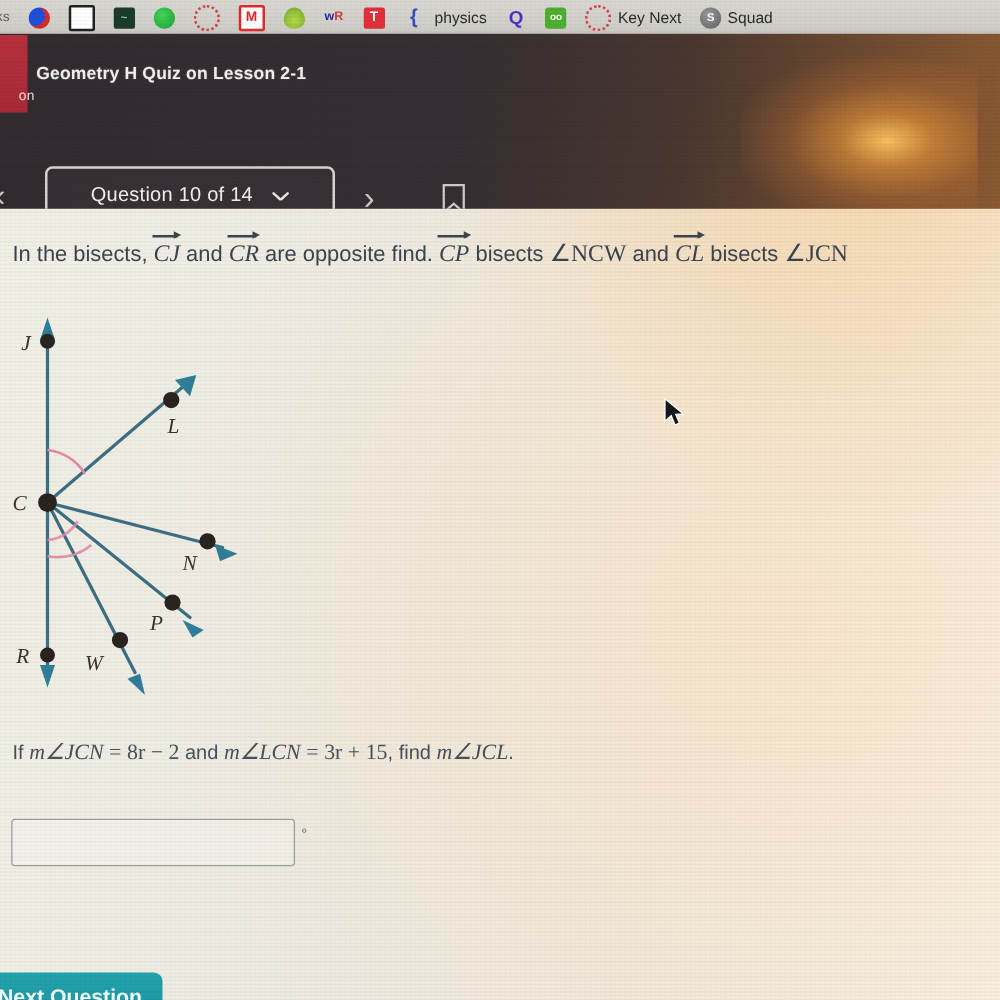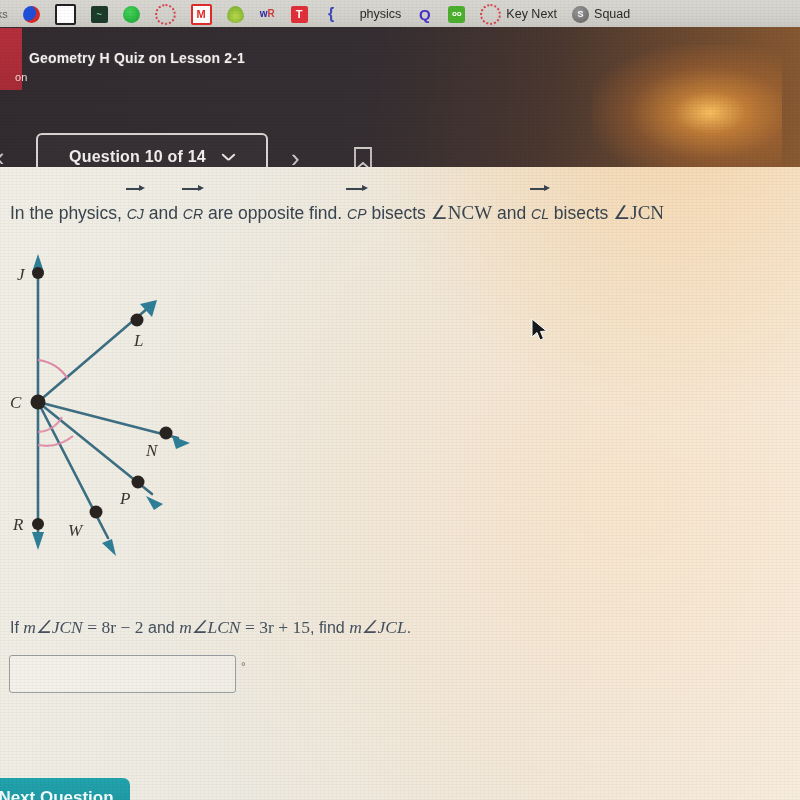--- a/index.html
+++ b/index.html
@@ -63,55 +63,55 @@
   #back-chevron{
     position:absolute;left:-4px;top:117px;width:18px;height:26px;
     color:#cfcbc8;font-size:25px;line-height:26px;
   }
   #qpill{
     position:absolute;left:36px;top:106px;width:228px;height:44px;
     border:2px solid #d9d6d2;border-radius:6px;
     display:flex;align-items:center;justify-content:center;gap:16px;
     background:rgba(255,255,255,0.02);
   }
-  #qpill-label{font-size:16px;font-weight:bold;color:#f2f0ed;letter-spacing:.2px;}
+  #qpill-label{font-size:16px;font-weight:normal;color:#f2f0ed;letter-spacing:.2px;}
   .chev-d{width:13px;height:8px;position:relative;}
   .chev-d:before,.chev-d:after{content:"";position:absolute;top:0;
       width:9px;height:2.3px;background:#e8e5e2;border-radius:2px;}
   .chev-d:before{left:0;transform:rotate(42deg);transform-origin:left center;}
   .chev-d:after{right:0;transform:rotate(-42deg);transform-origin:right center;}
   #next-chevron{
     position:absolute;left:291px;top:118px;
     color:#cdc9c6;font-size:26px;line-height:26px;font-weight:300;
   }
   #bookmark-icon{position:absolute;left:352px;top:119px;width:22px;height:26px;}
 
   
   #qtext{
     position:absolute;left:10px;top:190px;width:820px;
     font-size:17.5px;color:#3a4550;white-space:nowrap;line-height:24px;
   }
   .ray-term{position:relative;display:inline-block;font-style:italic;
-            font-family:Liberation Sans, sans-serif;font-size:14px;padding-top:12px;}
+            font-family:Liberation Serif, serif;font-size:19px;padding-top:2px;}
   .ray-term .bar{
     position:absolute;left:-1px;top:-2px;right:2px;height:1.6px;background:#3a4550;
   }
   .ray-term .bar:after{
     content:"";position:absolute;right:-3px;top:-2.6px;
     border-left:6px solid #3a4550;border-top:3.3px solid transparent;
     border-bottom:3.3px solid transparent;
   }
   .mital{font-family:"Liberation Serif",serif;font-size:19px;}
 
   
   #figure{position:absolute;left:0;top:240px;width:230px;height:330px;}
 
   
   #eqline{
-    position:absolute;left:10px;top:617px;font-size:16px;color:#46525e;
+    position:absolute;left:10px;top:591px;font-size:16px;color:#46525e;
     white-space:nowrap;
   }
   #eqline .m{font-family:"Liberation Serif",serif;font-style:italic;font-size:17.5px;}
   #eqline .n{font-family:"Liberation Serif",serif;font-size:17.5px;}
 
   
   #answer-box{
     position:absolute;left:9px;top:655px;width:227px;height:38px;
     border:1.6px solid #9aa0a3;border-radius:3px;
     background:rgba(255,255,255,0.22);
@@ -199,21 +199,21 @@
       <span class="bm-ico" style="background:#e0303a;border-radius:2px;font-size:11px;">T</span>
     </div>
     <div class="bm-sp"></div>
 
     <div class="bm">
       <span class="bm-ico" style="background:transparent;color:#3a4bbf;font-size:16px;">{</span>
     </div>
     <div class="bm-sp" style="width:8px;"></div>
 
     <div class="bm">
-      <span class="bm-lab" style="margin-left:12px;">physics</span>
+      <span class="bm-lab" style="margin-left:0;">physics</span>
     </div>
     <div class="bm-sp"></div>
 
     <div class="bm">
       <span class="bm-ico" style="background:transparent;color:#4b2ec9;font-size:15px;font-weight:bold;">Q</span>
     </div>
     <div class="bm-sp"></div>
 
     <div class="bm">
       <span class="bm-ico" style="background:#4caf2e;border-radius:3px;font-size:8px;color:#fff;">oo</span>
@@ -248,21 +248,21 @@
     </div>
 
     <div id="next-chevron">›</div>
 
     <svg id="bookmark-icon" viewBox="0 0 22 26">
       <path d="M3 2 H19 V24 L11 17 L3 24 Z" fill="none" stroke="#cfcbc7" stroke-width="1.8"></path>
     </svg>
   </div>
 
   <div id="qtext">
-    <span>In the physics,</span>
+    <span>In the bisects,</span>
     <span class="ray-term"><span class="bar"></span><span>CJ</span></span>
     <span>and</span>
     <span class="ray-term"><span class="bar"></span><span>CR</span></span>
     <span>are opposite find.</span>
     <span class="ray-term"><span class="bar"></span><span>CP</span></span>
     <span>bisects</span>
     <span class="mital">∠NCW</span>
     <span>and</span>
     <span class="ray-term"><span class="bar"></span><span>CL</span></span>
     <span>bisects</span>

